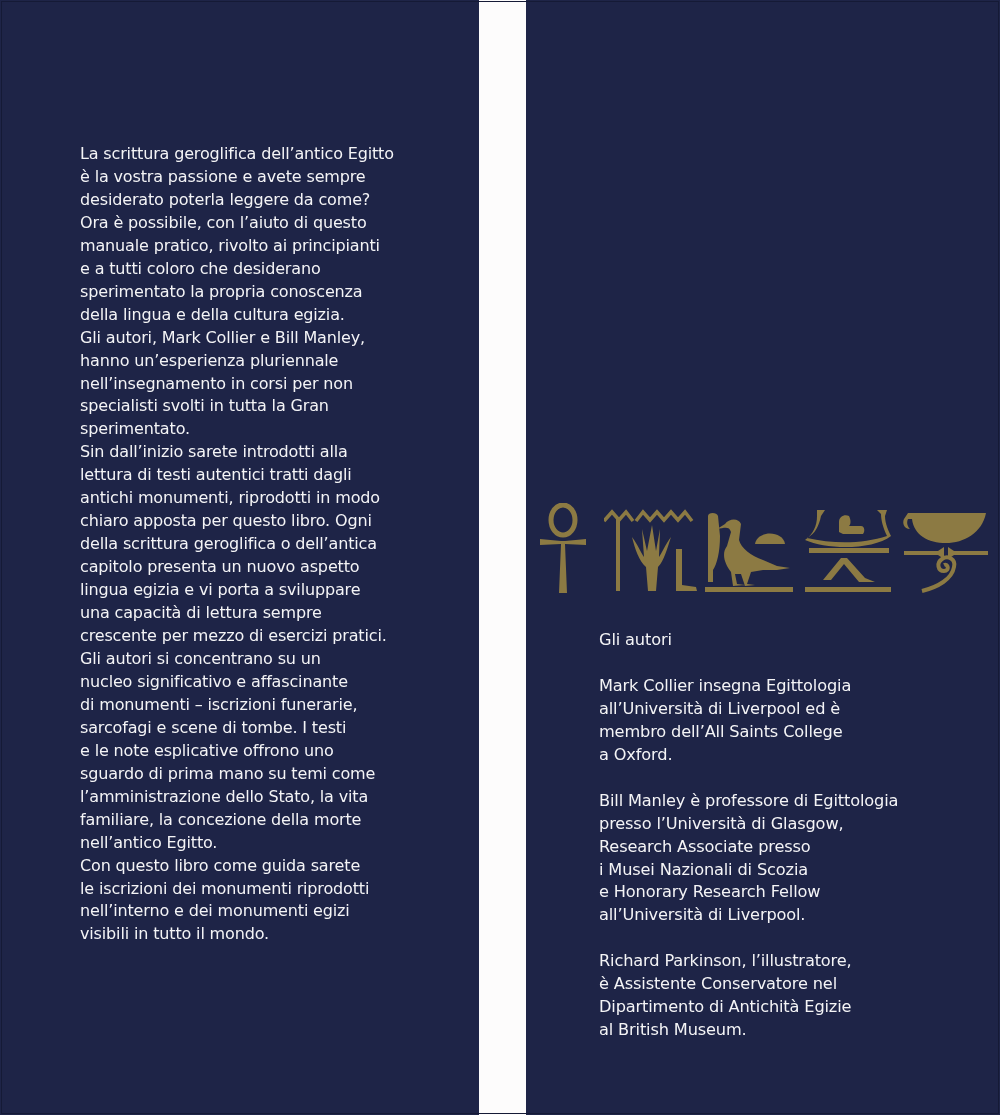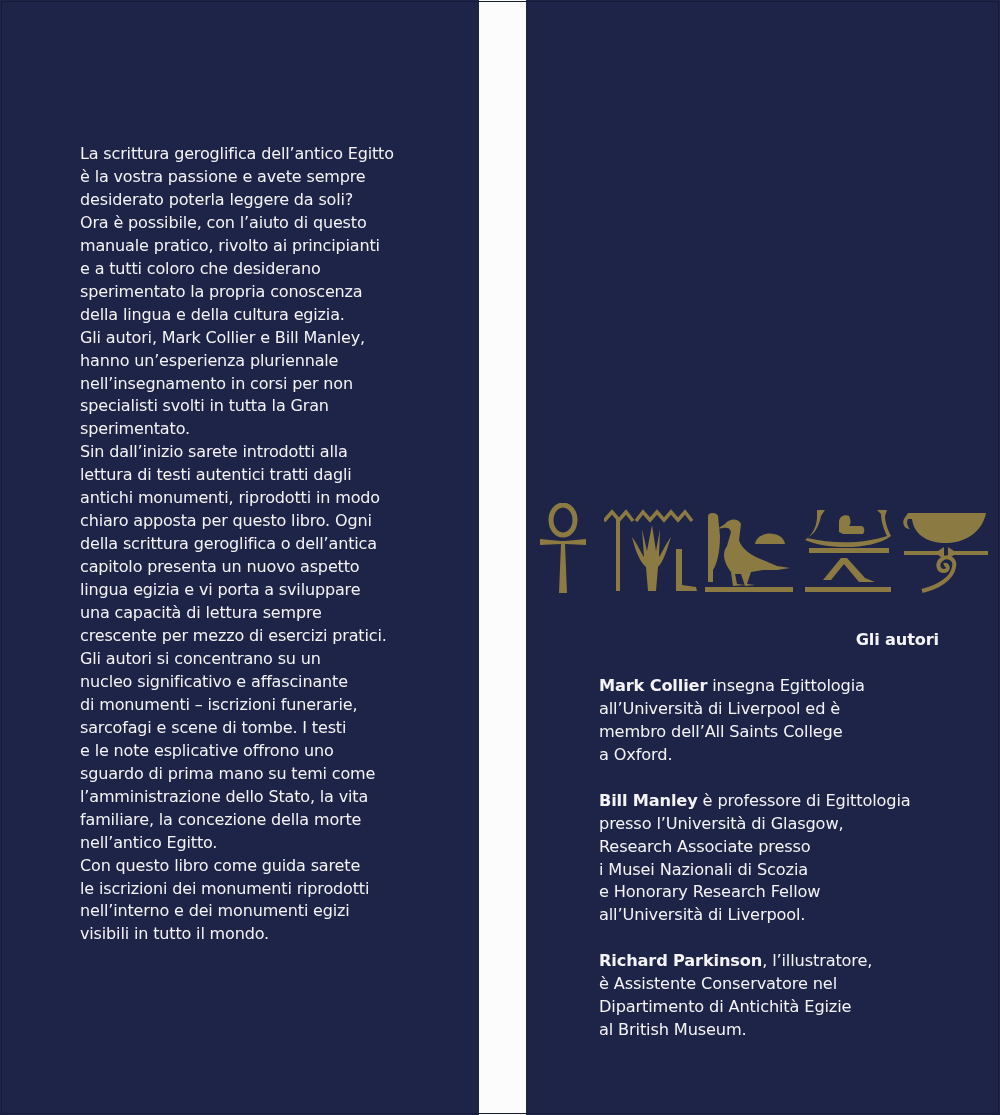--- a/index.html
+++ b/index.html
@@ -69,34 +69,34 @@
       position: absolute;
       left: 599px;
       top: 629px;
       width: 340px;
       font-size: 16.2px;
       line-height: 22.95px;
       letter-spacing: -0.15px;
       white-space: nowrap;
     }
     .authors .line { display: block; }
-    .authors .heading { font-weight: bold; text-align: right; }
+    .authors .heading { font-weight: normal; }
     .authors .gap { display: block; height: 22.95px; }
-    .authors b { font-weight: bold; }
+    .authors b { font-weight: normal; }
   </style>
 </head>
 <body>
 
 <div class="page">
 
   <div class="back-cover">
     <div class="blurb">
       <span class="line">La scrittura geroglifica dell’antico Egitto</span>
       <span class="line">è la vostra passione e avete sempre</span>
-      <span class="line">desiderato poterla leggere da soli?</span>
+      <span class="line">desiderato poterla leggere da come?</span>
       <span class="line">Ora è possibile, con l’aiuto di questo</span>
       <span class="line">manuale pratico, rivolto ai principianti</span>
       <span class="line">e a tutti coloro che desiderano</span>
       <span class="line">sperimentato la propria conoscenza</span>
       <span class="line">della lingua e della cultura egizia.</span>
       <span class="line">Gli autori, Mark Collier e Bill Manley,</span>
       <span class="line">hanno un’esperienza pluriennale</span>
       <span class="line">nell’insegnamento in corsi per non</span>
       <span class="line">specialisti svolti in tutta la Gran</span>
       <span class="line">sperimentato.</span>

